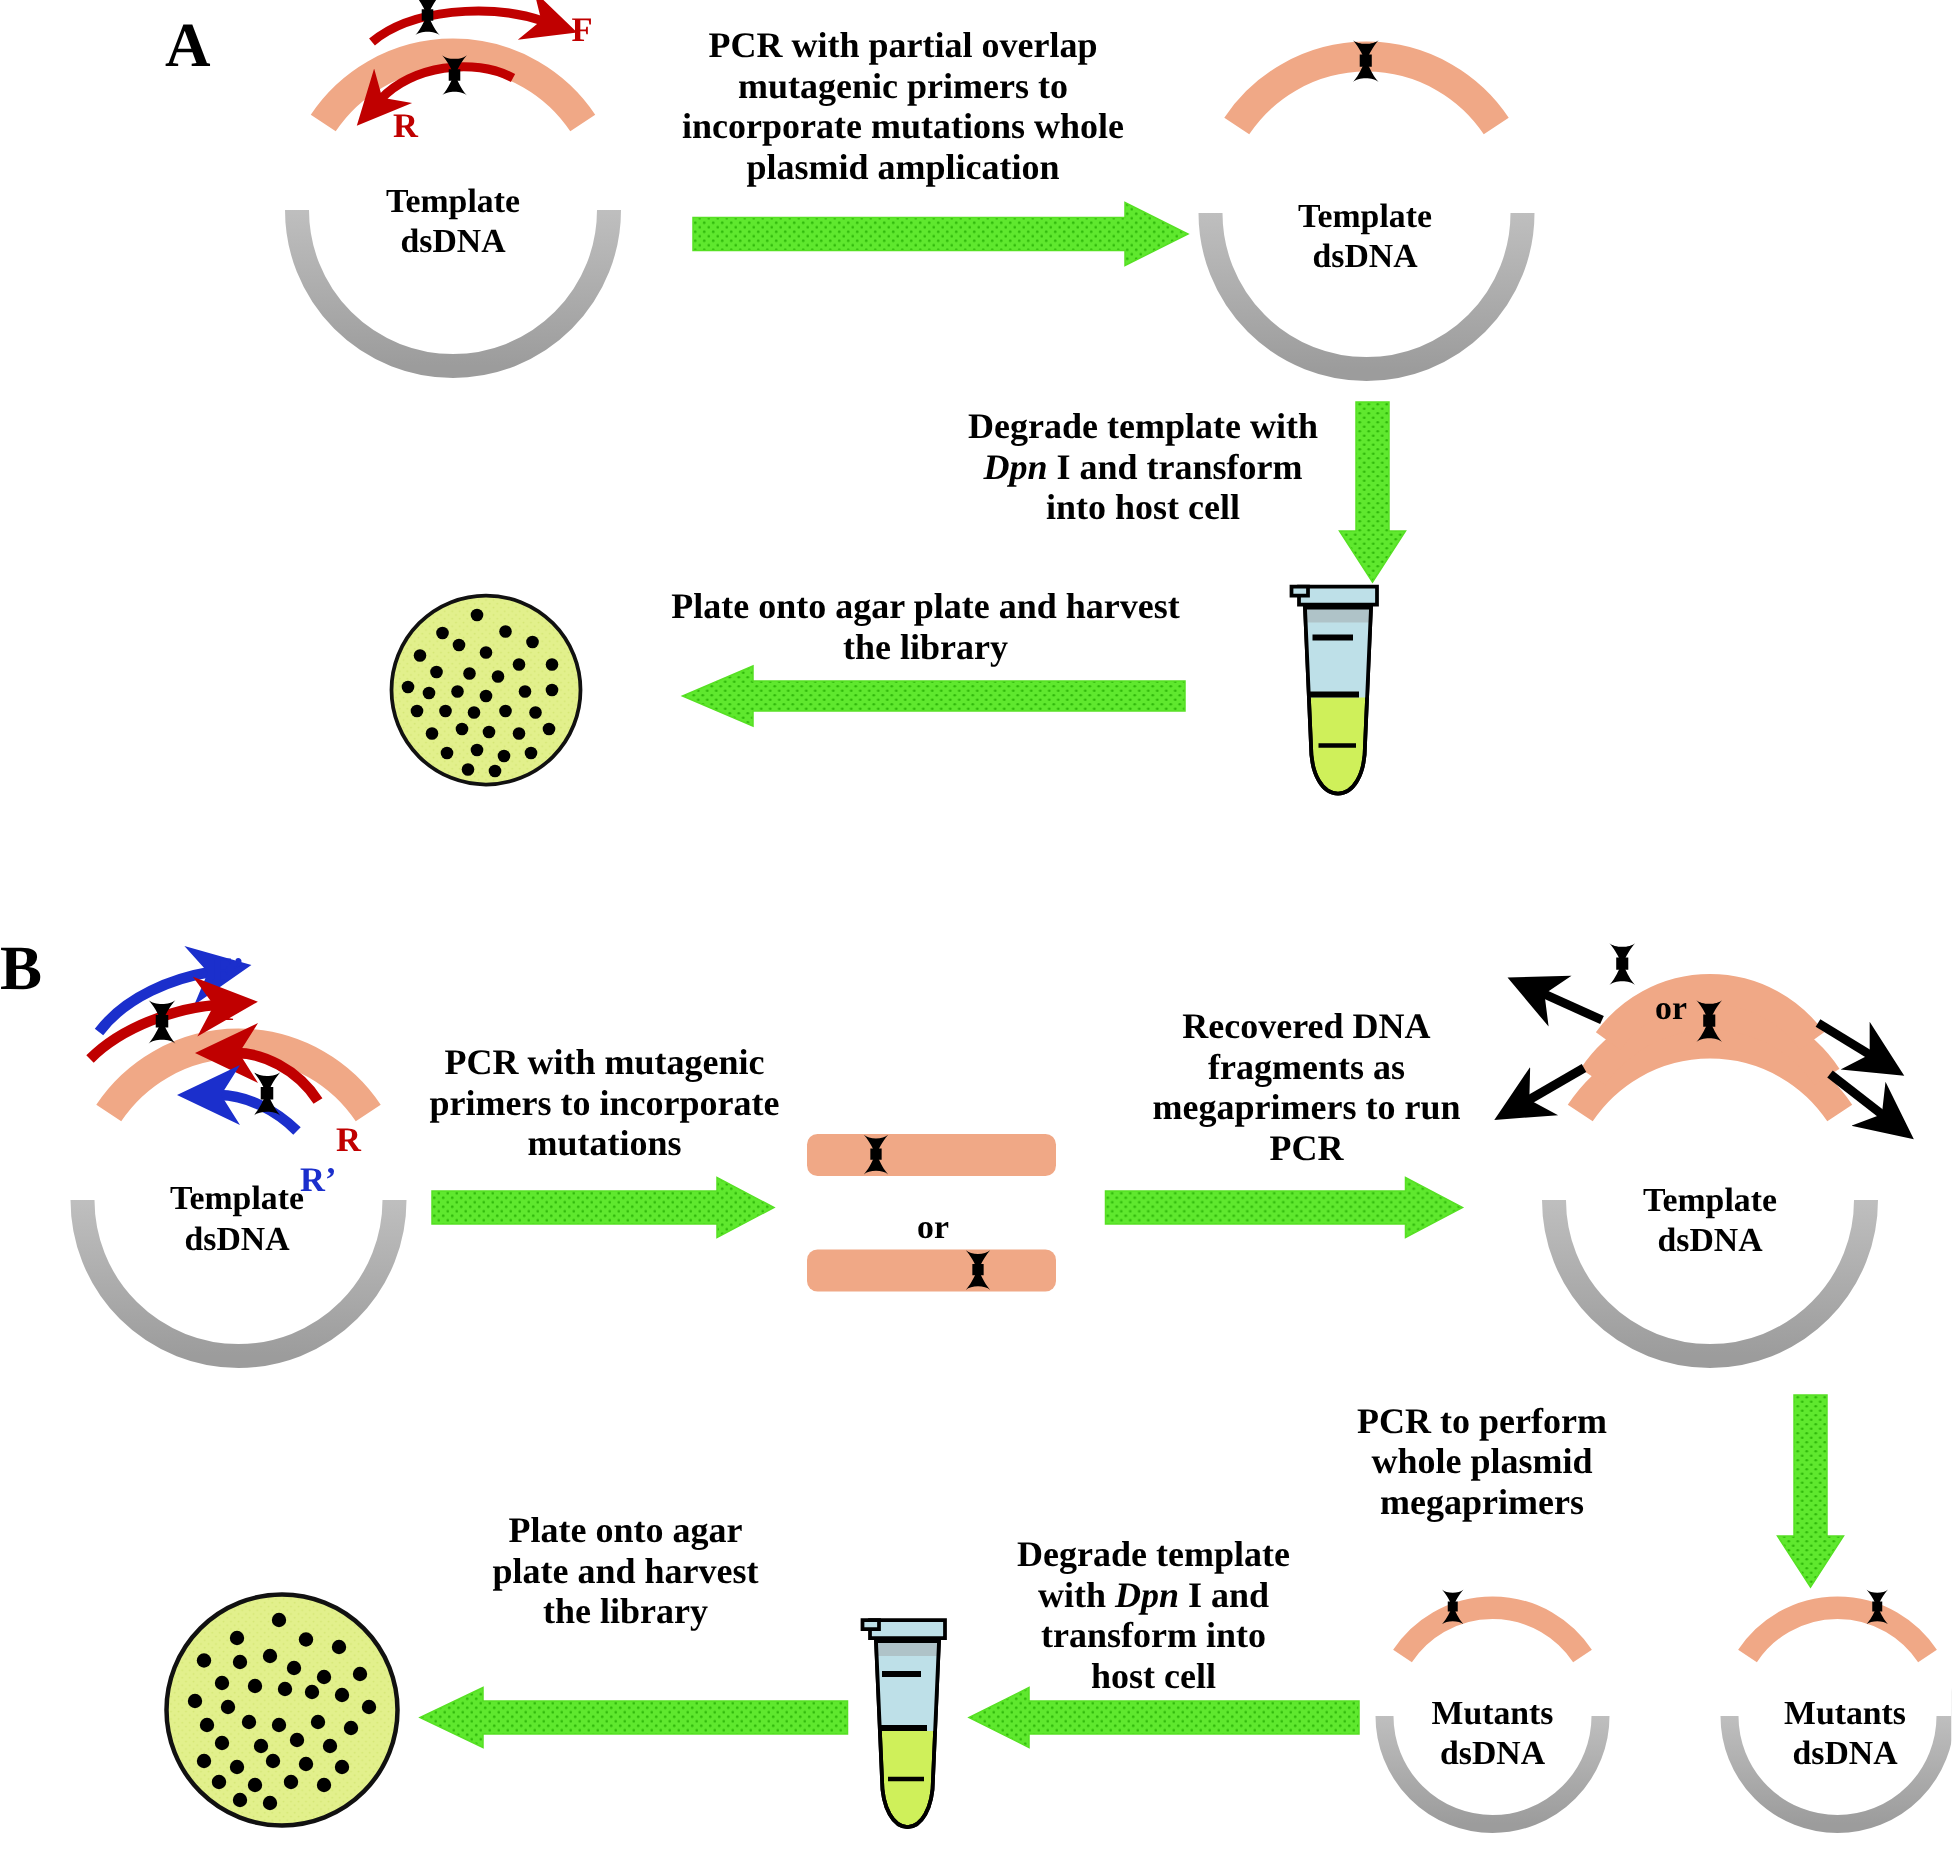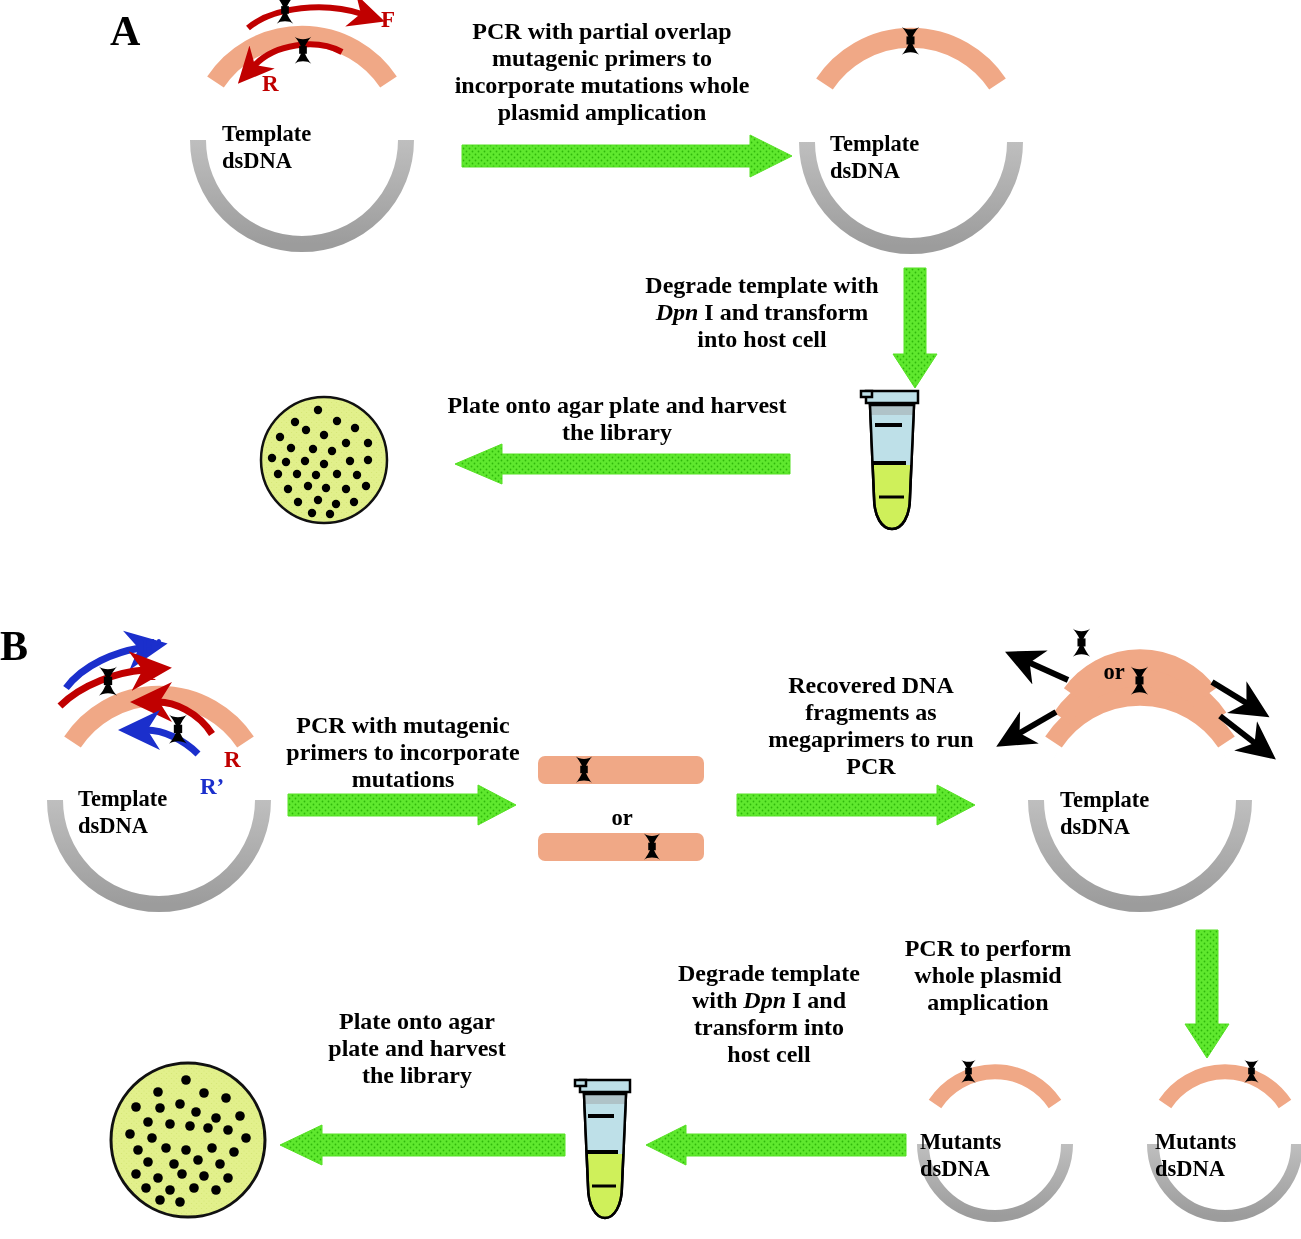--- a/index.html
+++ b/index.html
@@ -31,20 +31,21 @@
     text-align:center;
     color:#000;
     white-space:pre-line;
   }
   .caption i{font-style:italic;}
   .plasmid-label{
     font-family:"Liberation Serif", serif;
     font-weight:bold;
     font-size:22.5px;
     line-height:27px;
+    text-align:center;
     color:#000;
     white-space:pre-line;
   }
   .or-label{
     font-family:"Liberation Serif", serif;
     font-weight:bold;
     font-size:22.5px;
     line-height:24px;
     text-align:center;
     color:#000;
@@ -219,21 +220,21 @@
     <path d="M166,104 C152,82 128,72 112,72" fill="none" stroke="#C00000" stroke-width="7" marker-end="url(#redArrow)"></path>
     <path d="M152,124 C138,110 118,100 100,100" fill="none" stroke="#1B2FCC" stroke-width="7" marker-end="url(#blueArrow)"></path>
     <use href="#mutX" x="50" y="36" width="24" height="31"></use>
     <use href="#mutX" x="120" y="84" width="24" height="31"></use>
   </svg>
   <div class="abs primer-label primer-blue" style="left:141px;top:635px;">F’</div>
   <div class="abs primer-label primer-red" style="left:147px;top:661px;">F</div>
   <div class="abs primer-label primer-red" style="left:224px;top:748px;">R</div>
   <div class="abs primer-label primer-blue" style="left:200px;top:775px;">R’</div>
 
-  <div class="abs caption" style="left:268px;top:712px;width:270px;">PCR with mutagenic
+  <div class="abs caption" style="left:268px;top:696px;width:270px;">PCR with mutagenic
 primers to incorporate
 mutations</div>
   <svg class="abs" style="left:288px;top:785px;width:228px;height:40px;" viewBox="0 0 228 40">
     <path d="M0,9 L190,9 L190,0 L228,20 L190,40 L190,31 L0,31 Z" fill="url(#dotGreen)" stroke="#57E024" stroke-width="1"></path>
   </svg>
 
   <svg class="abs" style="left:538px;top:756px;width:166px;height:28px;" viewBox="0 0 166 28">
     <rect x="0" y="0" width="166" height="28" rx="7" fill="#F0A886"></rect>
     <use href="#mutX" x="35" y="0" width="22" height="28"></use>
   </svg>
@@ -267,21 +268,21 @@
     <path d="M222,70 L258,92" fill="none" stroke="#000" stroke-width="6" marker-end="url(#blkArrow)"></path>
     <path d="M66,100 L28,122" fill="none" stroke="#000" stroke-width="6" marker-end="url(#blkArrow)"></path>
     <path d="M230,104 L266,132" fill="none" stroke="#000" stroke-width="6" marker-end="url(#blkArrow)"></path>
   </svg>
   <div class="abs or-label" style="left:1082px;top:648px;width:64px;">or</div>
   <div class="abs plasmid-label" style="left:1060px;top:786px;width:160px;">Template
 dsDNA</div>
 
   <div class="abs caption" style="left:878px;top:935px;width:220px;">PCR to  perform
 whole plasmid
-amplication</div>
+megaprimers</div>
   <svg class="abs" style="left:1185px;top:930px;width:44px;height:128px;" viewBox="0 0 44 128">
     <path d="M11,0 L33,0 L33,94 L44,94 L22,128 L0,94 L11,94 Z" fill="url(#dotGreen)" stroke="#57E024" stroke-width="1"></path>
   </svg>
 
   <svg class="abs" style="left:1143px;top:1052px;width:170px;height:180px;" viewBox="0 0 170 180">
     <circle cx="82" cy="92" r="72" fill="none" stroke="url(#grayGrad)" stroke-width="12"></circle>
     <path d="M 82 92 m -72 0 a 72 72 0 0 1 144 0" fill="none" stroke="#fff" stroke-width="14"></path>
     <path d="M 22 52 A 72 72 0 0 1 142 52" fill="none" stroke="#F0A886" stroke-width="15"></path>
     <use href="#mutX" x="99" y="7" width="19" height="25"></use>
   </svg>
@@ -290,21 +291,21 @@
 
   <svg class="abs" style="left:905px;top:1052px;width:180px;height:180px;" viewBox="0 0 180 180">
     <circle cx="90" cy="92" r="72" fill="none" stroke="url(#grayGrad)" stroke-width="12"></circle>
     <path d="M 90 92 m -72 0 a 72 72 0 0 1 144 0" fill="none" stroke="#fff" stroke-width="14"></path>
     <path d="M 30 52 A 72 72 0 0 1 150 52" fill="none" stroke="#F0A886" stroke-width="15"></path>
     <use href="#mutX" x="54" y="7" width="19" height="25"></use>
   </svg>
   <div class="abs plasmid-label" style="left:920px;top:1128px;width:150px;">Mutants
 dsDNA</div>
 
-  <div class="abs caption" style="left:660px;top:960px;width:218px;"><span>Degrade template
+  <div class="abs caption" style="left:660px;top:1024px;width:218px;"><span>Degrade template
 with </span><i>Dpn</i><span> I and
 transform into
 host cell</span></div>
   <svg class="abs" style="left:646px;top:1125px;width:260px;height:40px;" viewBox="0 0 260 40">
     <path d="M260,9 L40,9 L40,0 L0,20 L40,40 L40,31 L260,31 Z" fill="url(#dotGreen)" stroke="#57E024" stroke-width="1"></path>
   </svg>
 
   <svg class="abs" style="left:574px;top:1074px;width:62px;height:148px;" viewBox="0 0 62 148">
     <path d="M10,20 L52,20 L48,112 C48,132 40,144 31,144 C22,144 14,132 14,112 Z" fill="#CFF05A" stroke="#000" stroke-width="2.5"></path>
     <path d="M10,20 L52,20 L49.5,80 L12.5,80 Z" fill="#BEE0E8" stroke="none"></path>

